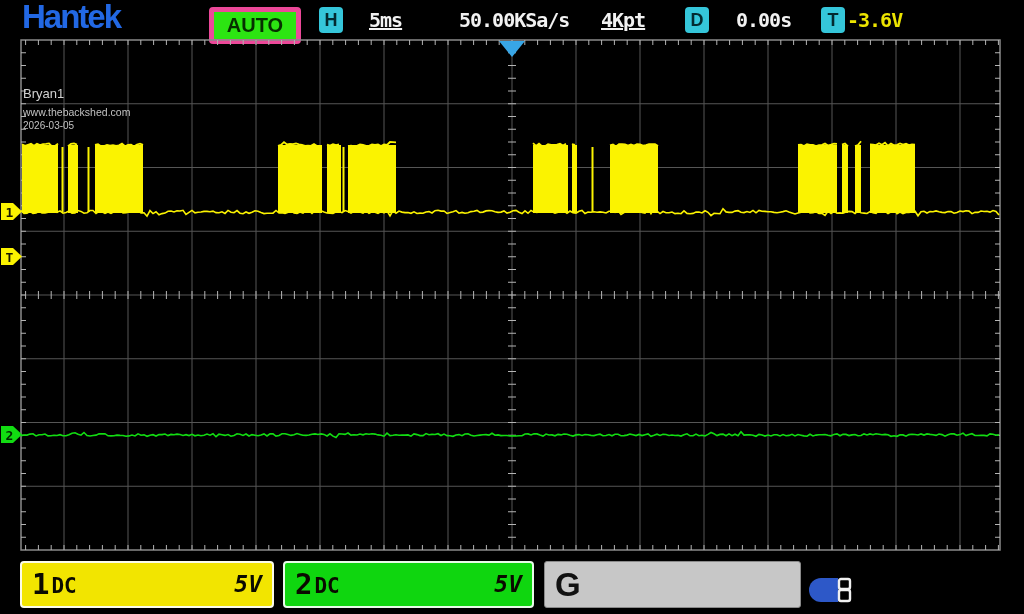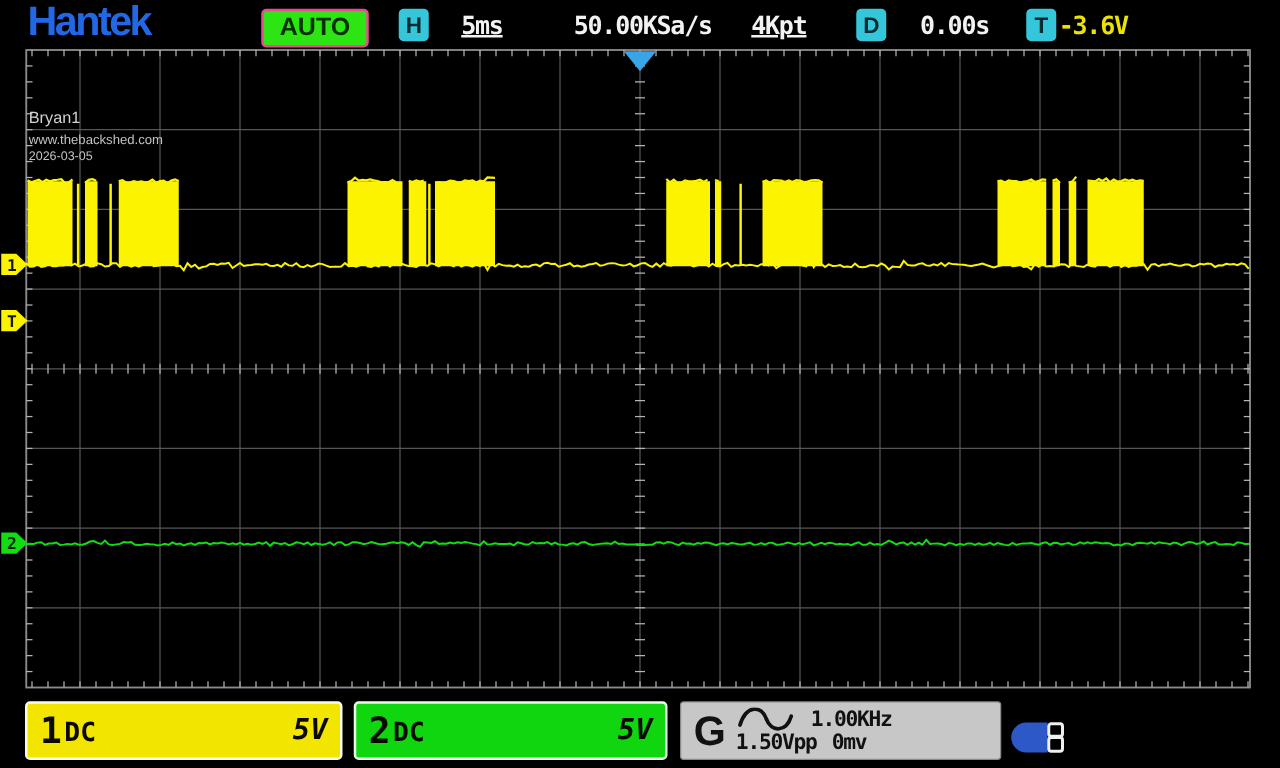--- a/index.html
+++ b/index.html
@@ -5,21 +5,21 @@
   html,body{margin:0;padding:0;background:#000;}
   .screen{position:relative;width:1024px;height:614px;background:#000;overflow:hidden;
           font-family:"Liberation Sans",sans-serif;}
   
   .topbar{position:absolute;left:0;top:0;width:1024px;height:38px;background:#000;}
   .logo{position:absolute;left:22px;top:-2px;font-size:33px;font-weight:bold;
         color:#2268e4;letter-spacing:-2px;font-family:"Liberation Sans",sans-serif;}
   .badge{position:absolute;display:flex;align-items:center;justify-content:center;
          border-radius:4px;font-weight:bold;color:#041800;}
   .auto-badge{left:209px;top:7px;width:82px;height:27px;background:#2ce512;
-              border:2px solid #ec4899;font-size:20px;color:#063000;}
+              border:5px solid #ec4899;font-size:20px;color:#063000;}
   .cyan-badge{width:24px;height:26px;top:7px;background:#35c6da;font-size:18px;color:#032a30;}
   .hb{left:319px;} .db{left:685px;} .tb{left:821px;}
   .tread{position:absolute;top:8px;font-size:20px;font-weight:bold;color:#f2f2f2;
          font-family:"DejaVu Sans Mono",monospace;letter-spacing:-1px;}
   .r-timebase{left:369px;text-decoration:underline;} .r-srate{left:459px;} .r-depth{left:601px;text-decoration:underline;} .r-delay{left:736px;}
   .r-tlevel{left:847px;color:#ece400;}
   
   .ovl{position:absolute;color:#d2d2d2;font-family:"Liberation Sans",sans-serif;text-align:right;}
   .ovl-name{left:23px;top:86px;font-size:13px;}
   .ovl-site{left:23px;top:106px;font-size:10.5px;color:#c2c2c2;}
@@ -493,32 +493,20 @@
     <span class="chcoup">DC</span>
     <span class="chscale">5V</span>
   </div>
   <div class="chbox ch2box">
     <span class="chnum">2</span>
     <span class="chcoup">DC</span>
     <span class="chscale">5V</span>
   </div>
   <div class="gbox">
     <span class="glabel">G</span>
-    <div class="gcol">
-      <div class="grow">
-        <svg width="46" height="20" viewBox="0 0 46 20">
-          <path d="M3 14 C 8 -2, 20 -2, 24 9 C 28 20, 40 20, 44 7" fill="none" stroke="#111" stroke-width="3" stroke-linecap="round"></path>
-        </svg>
-        <span class="gfreq">1.00KHz</span>
-      </div>
-      <div class="grow">
-        <span>1.50Vpp</span>
-        <span class="goff">0mv</span>
-      </div>
-    </div>
   </div>
   <svg class="usb" viewBox="0 0 46 26">
     <path d="M13 1 H30 V25 H13 A12 12 0 0 1 13 1 Z" fill="#2d58c8"></path>
     <rect x="31" y="2" width="11" height="10" rx="2" fill="none" stroke="#f0f0f0" stroke-width="2.4"></rect>
     <rect x="31" y="13" width="11" height="11" rx="2" fill="none" stroke="#f0f0f0" stroke-width="2.4"></rect>
   </svg>
 
 </div>
 
 </body></html>

